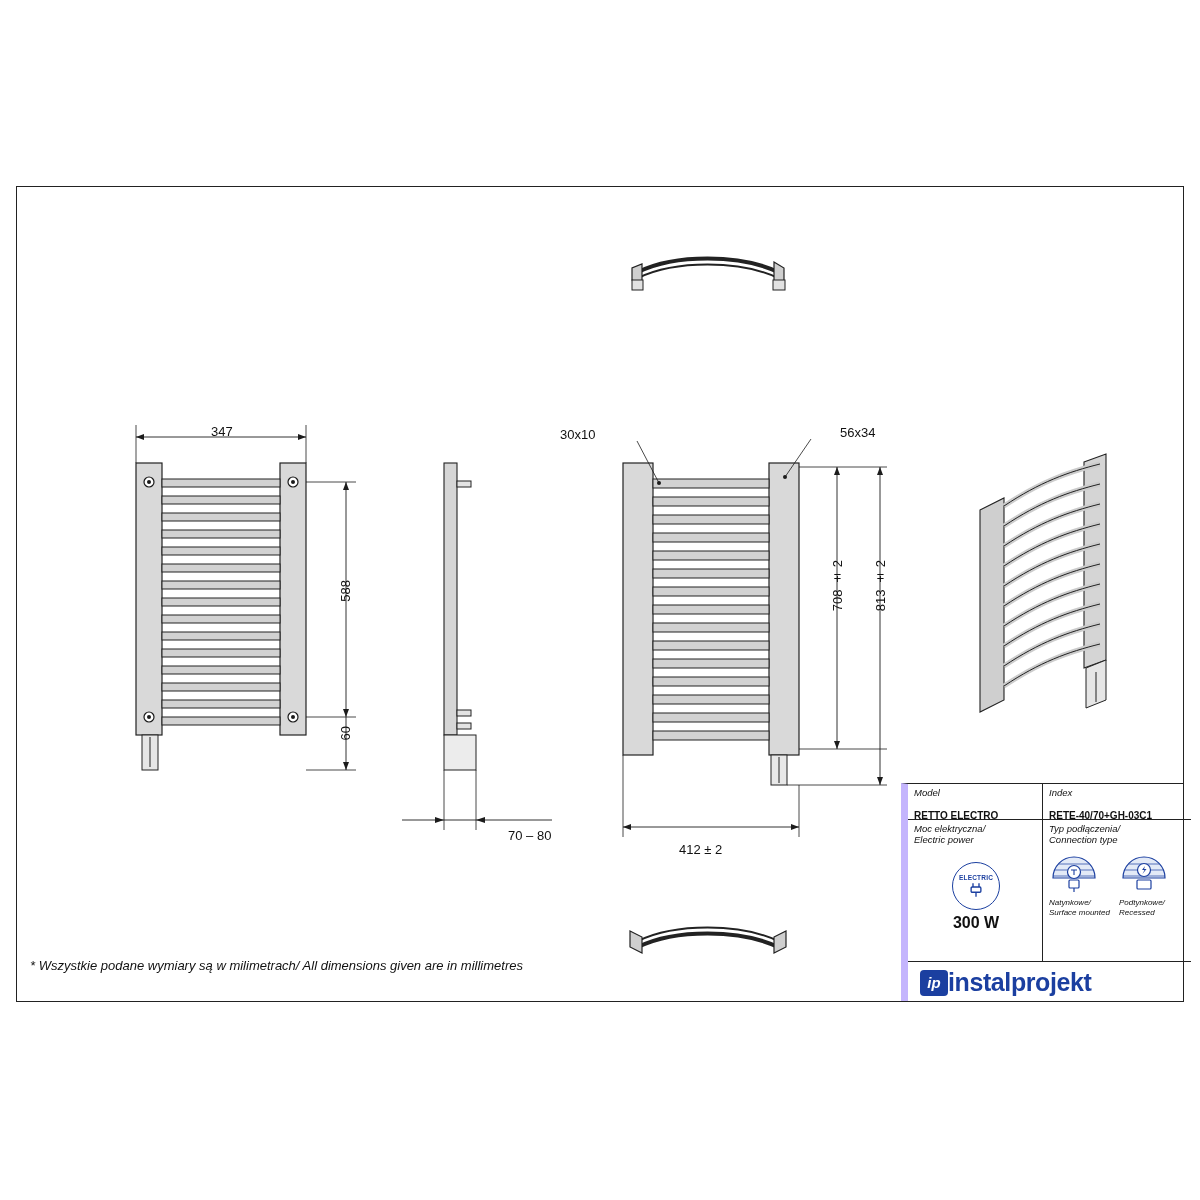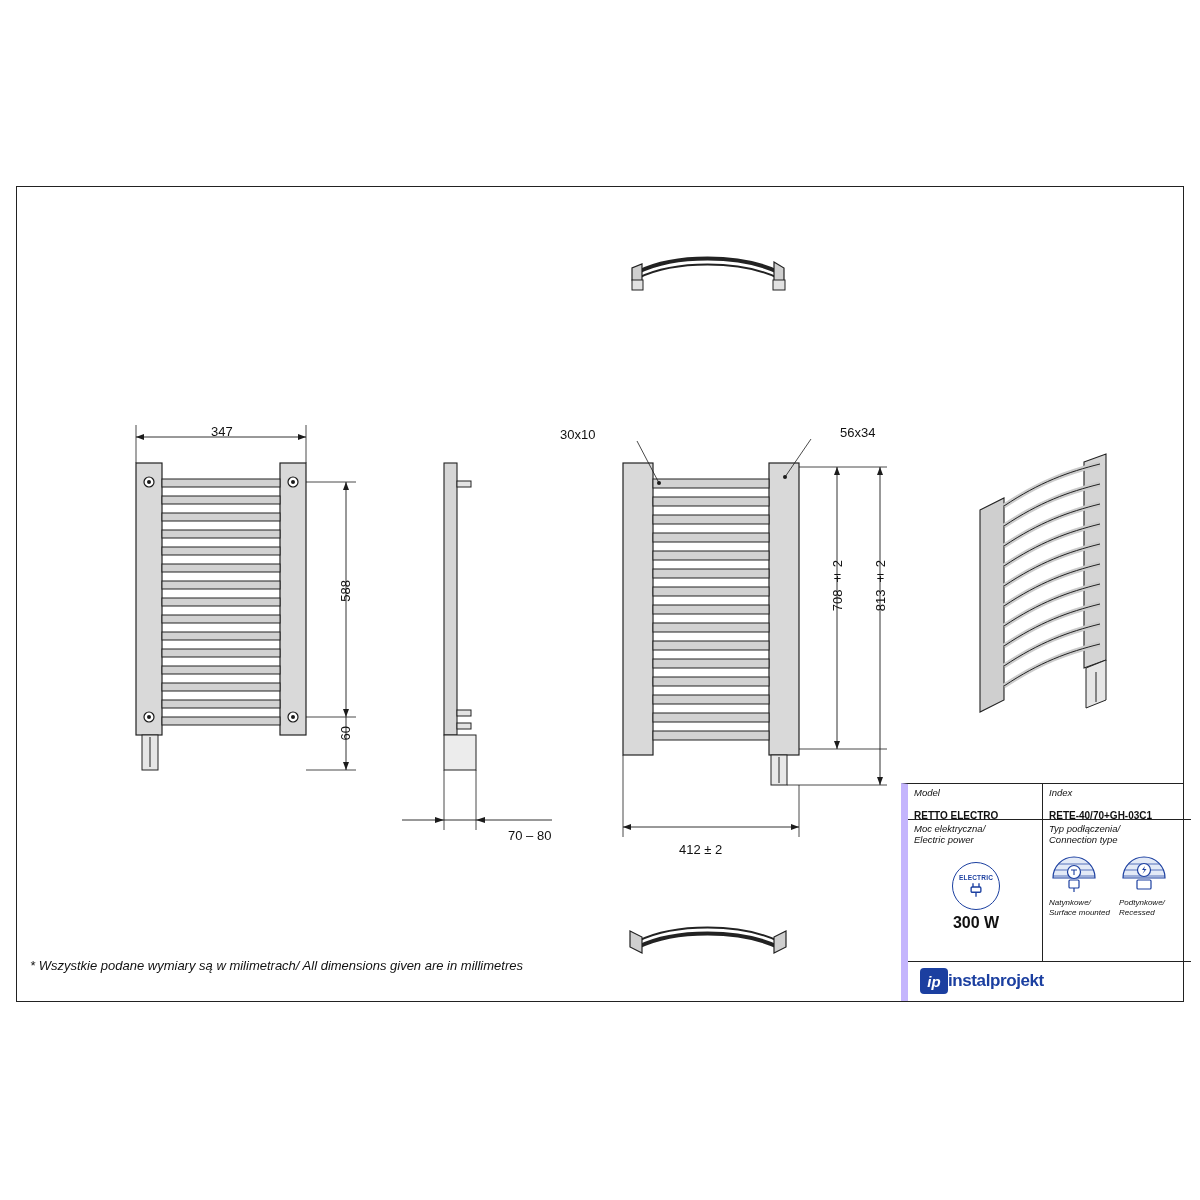--- a/index.html
+++ b/index.html
@@ -15,21 +15,21 @@
   .tbl .cellA{position:absolute;left:0;top:0;width:135px;height:36px;border-right:1px solid #222;box-sizing:border-box;padding:3px 6px;}
   .tbl .cellB{position:absolute;left:135px;top:0;width:148px;height:36px;box-sizing:border-box;padding:3px 6px;}
   .lbl{font-size:9.5px;font-style:italic;color:#111;display:block;line-height:11px;}
   .val{font-size:10px;font-weight:bold;color:#111;display:block;line-height:14px;margin-top:11px;}
   .tbl .row2{position:absolute;left:0;top:36px;width:283px;height:142px;border-bottom:1px solid #222;box-sizing:border-box;}
   .tbl .cellC{position:absolute;left:0;top:0;width:135px;height:142px;border-right:1px solid #222;box-sizing:border-box;padding:3px 6px;}
   .tbl .cellD{position:absolute;left:135px;top:0;width:148px;height:142px;box-sizing:border-box;padding:3px 6px;}
   .tbl .row3{position:absolute;left:0;top:178px;width:283px;height:40px;box-sizing:border-box;}
   .brand{position:absolute;left:12px;top:6px;display:flex;align-items:center;}
   .brand-mark{width:28px;height:26px;background:#1b3fa0;border-radius:4px;color:#fff;font-size:15px;font-weight:bold;display:flex;align-items:center;justify-content:center;font-style:italic;}
-  .brand-text{font-size:17px;color:#1b3fa0;font-weight:bold;letter-spacing:-0.4px;}
+  .brand-text{font-size:25px;color:#1b3fa0;font-weight:bold;letter-spacing:-0.4px;}
   .elec-circle{width:46px;height:46px;border-radius:50%;border:1.4px solid #1b3fa0;display:flex;flex-direction:column;align-items:center;justify-content:center;}
   .elec-word{font-size:6.5px;color:#1b3fa0;font-weight:bold;letter-spacing:.2px;}
   .power{font-size:16px;font-weight:bold;text-align:center;margin-top:4px;}
   .conn{position:absolute;width:46px;}
   .conn-cap{font-size:8px;font-style:italic;line-height:9.5px;display:block;text-align:left;}
   svg{overflow:visible;}
 </style>
 </head>
 <body>
 

